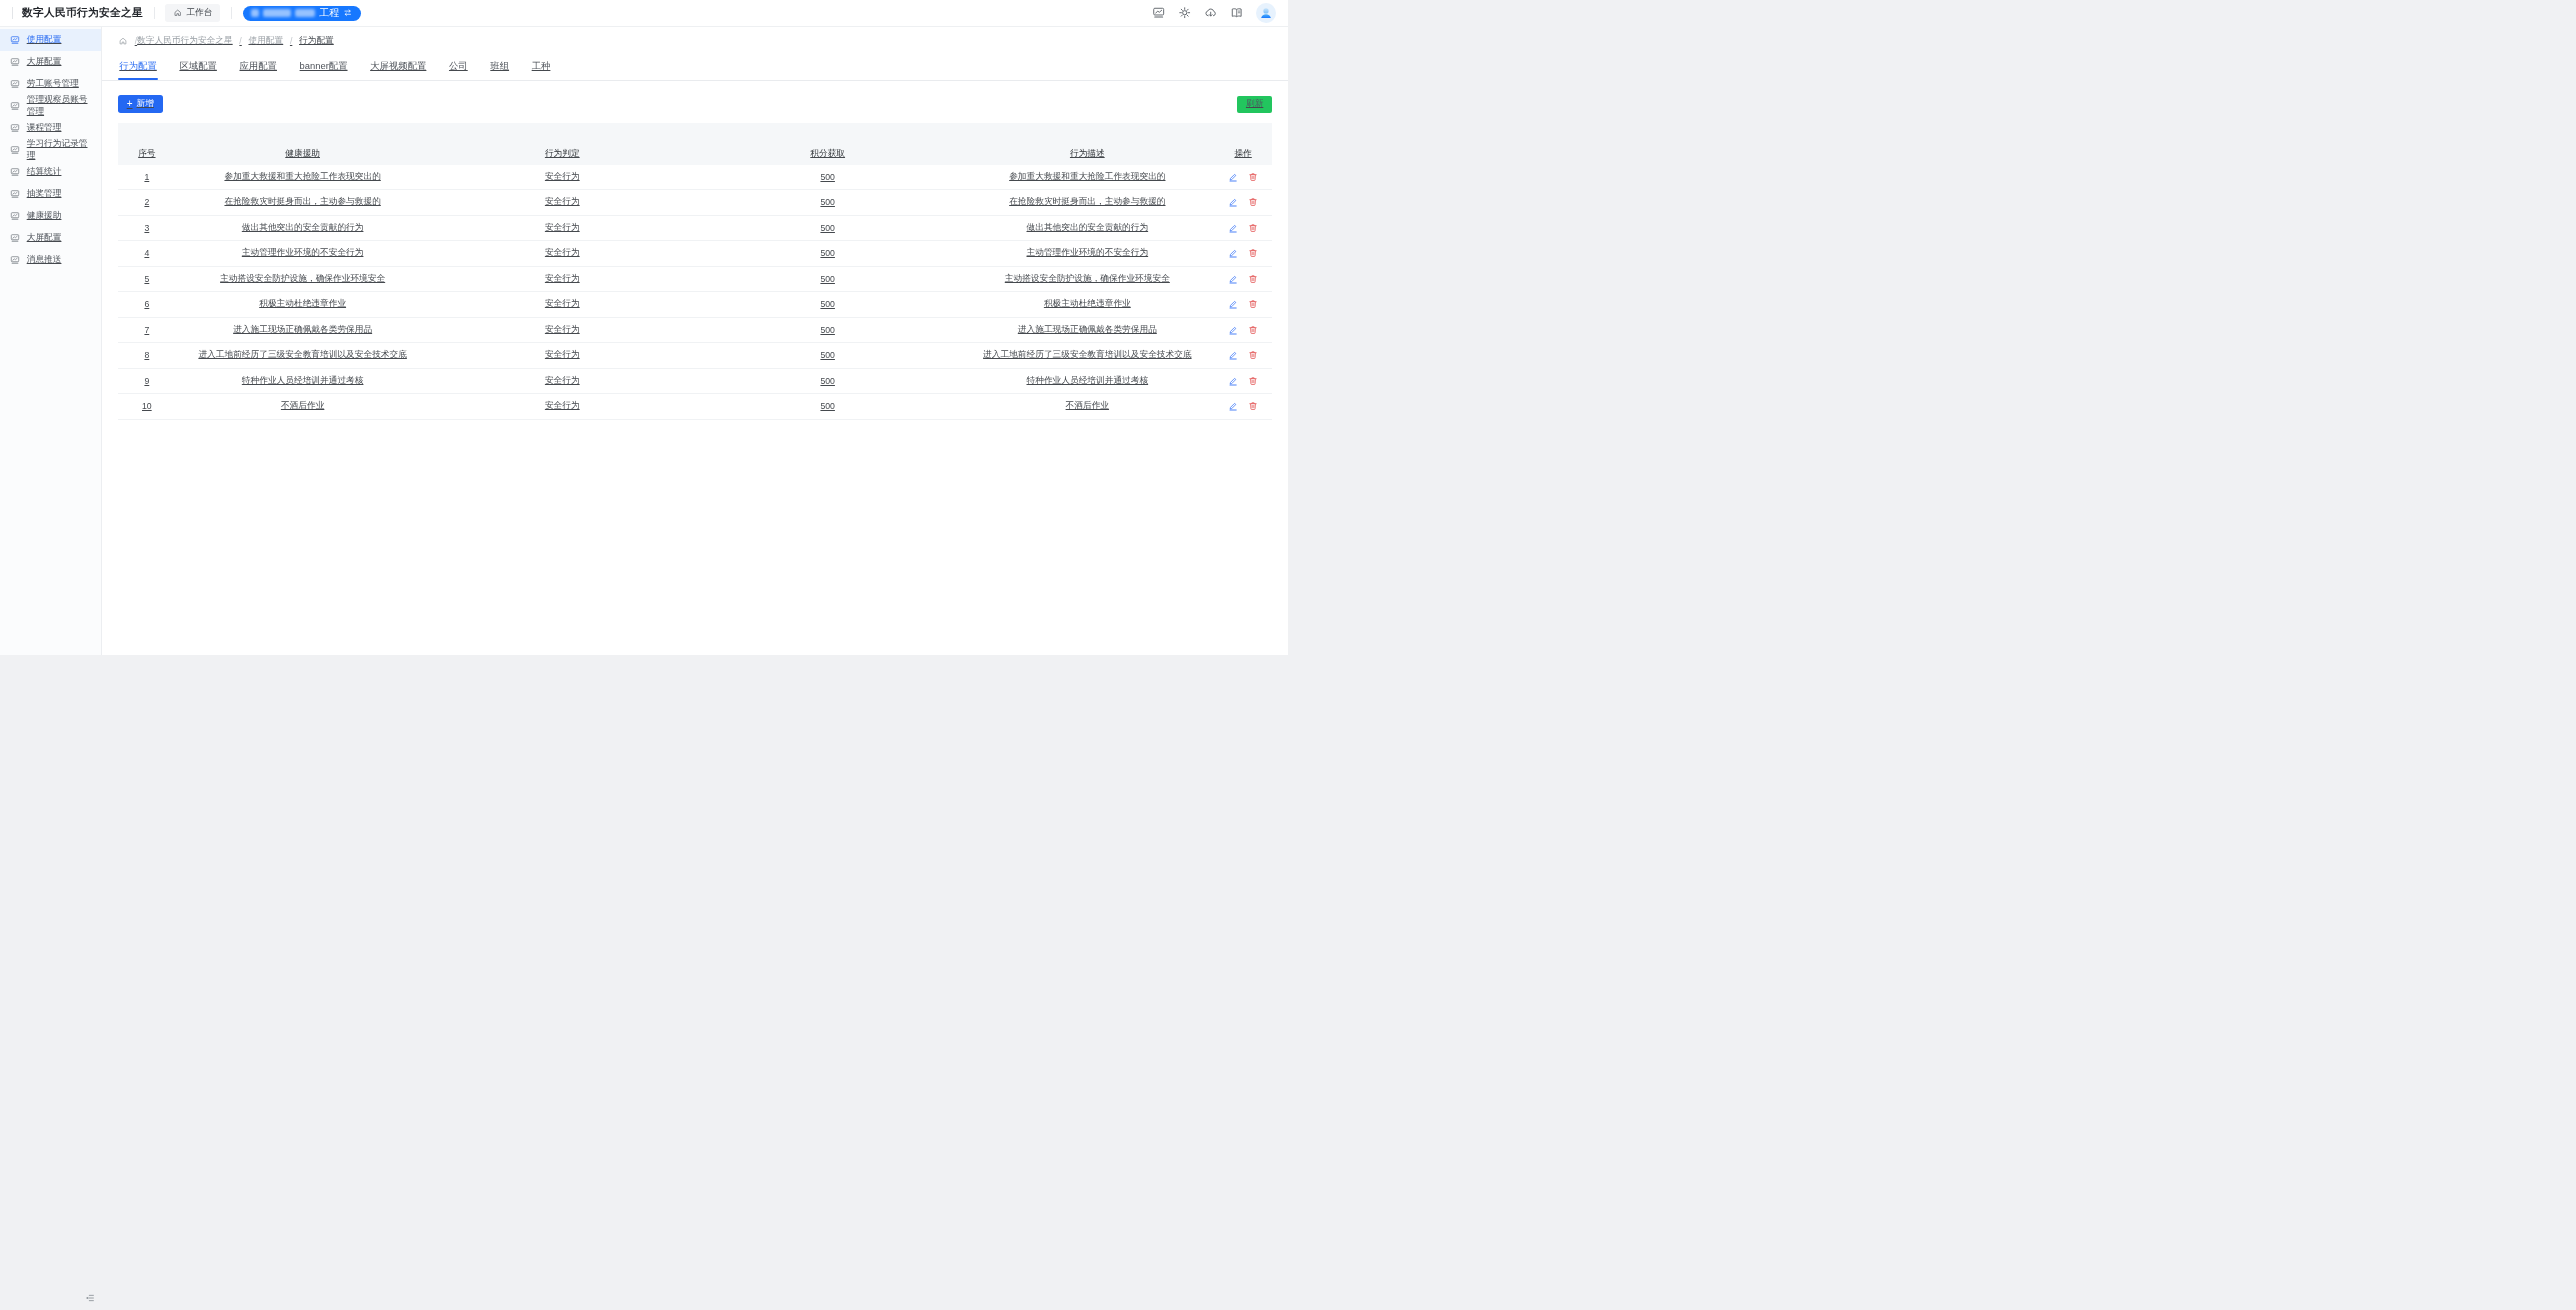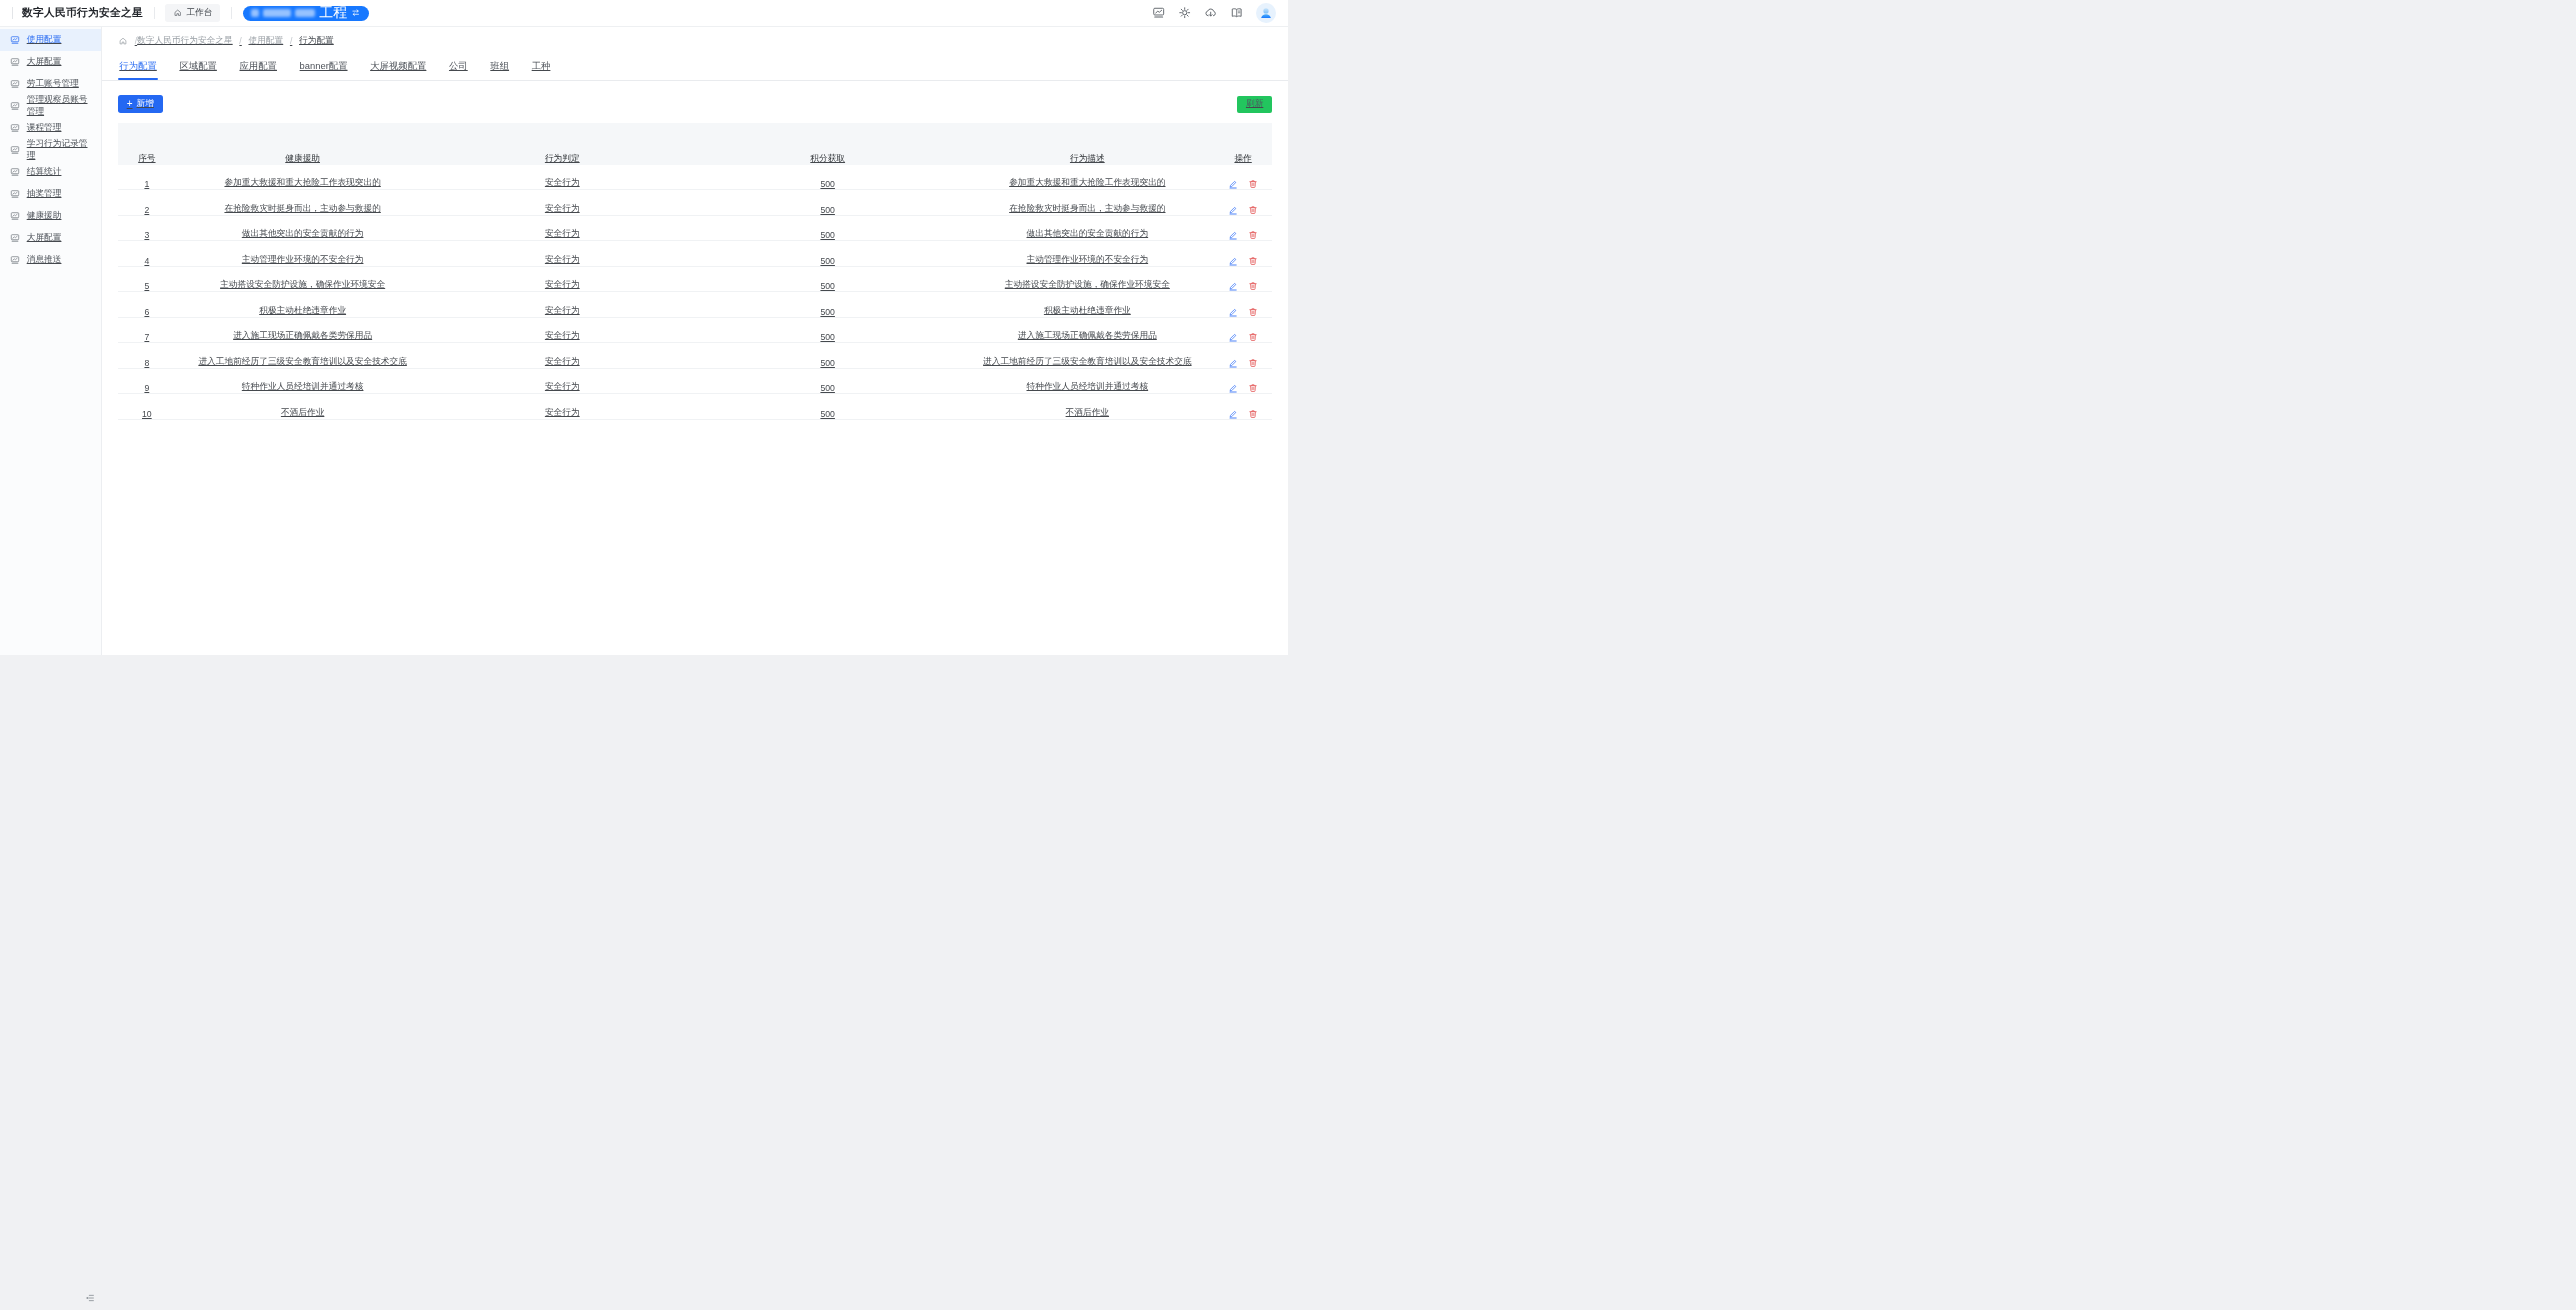--- a/index.html
+++ b/index.html
@@ -20,21 +20,21 @@
   .app-title { font-size:10.7px; font-weight:700; color:#23262b; letter-spacing:0.3px; }
   .hdr-div { width:0.7px; height:12px; background:#e8eaed; margin:0 10.7px; }
   .workbench-chip {
     display:flex; align-items:center; gap:4px; background:#f4f5f7;
     border:none; border-radius:2.7px; padding:2.7px 8px; font-size:8.7px; color:#3f444a;
     cursor:pointer;
   }
   .workbench-chip .ic { width:9.4px; height:9.4px; color:#4a4f55; }
   .project-pill {
     display:flex; align-items:center; gap:4px; background:#1778ff; color:#fff;
-    border:none; border-radius:9.4px; height:15px; padding:0 8.7px; font-size:14px;
+    border:none; border-radius:9.4px; height:15px; padding:0 8.7px; font-size:10px;
     cursor:pointer; overflow:hidden;
   }
   .redact { display:inline-block; height:8px; border-radius:2px;
     background:rgba(255,255,255,.55); filter:blur(1.7px); }
   .r1{width:8px} .r2{width:28px} .r3{width:20px}
   .project-pill .ic { width:9.4px; height:9.4px; color:#fff; }
   .hdr-right { margin-left:auto; display:flex; align-items:center; gap:12.7px; }
   .hdr-icon-btn { background:none; border:none; cursor:pointer; color:#5c6268; padding:0; }
   .hdr-icon-btn .ic { width:13.4px; height:13.4px; }
   .avatar {
@@ -93,21 +93,21 @@
     border:none; border-radius:2.7px; height:18px; padding:0 8.7px; font-size:8.7px; cursor:pointer;
   }
   .btn-add .plus { font-size:10px; line-height:1; }
   .btn-refresh {
     margin-left:auto; background:#22c55e; color:#4e5560; border:none; border-radius:2px;
     height:17.4px; padding:0 8.7px; font-size:8.7px; cursor:pointer;
   }
 
   
   .table { margin-top:9.4px; width:100%; font-size:8.7px; }
-  .tr { display:flex; align-items:flex-end; }
+  .tr { display:flex; align-items:center; }
   .thead { background:#f5f7f9; height:21px; color:#303438; }
   .tbody .tr { height:25.5px; border-bottom:0.7px solid #f0f2f4; color:#45494e; }
   .td, .th { text-align:center; padding:0 2.7px; overflow:hidden; white-space:nowrap; }
   .c1{width:5%} .c2{width:22%} .c3{width:23%} .c4{width:23%} .c5{width:22%} .c6{width:5%}
   .ops { display:flex; align-items:center; justify-content:center; gap:9.4px; }
   .op-btn { background:none; border:none; padding:0; cursor:pointer; }
   .op-btn .ic { width:10px; height:10px; }
   .op-edit { color:#2b6cf6; }
   .op-del { color:#e03e3e; }
 </style>

